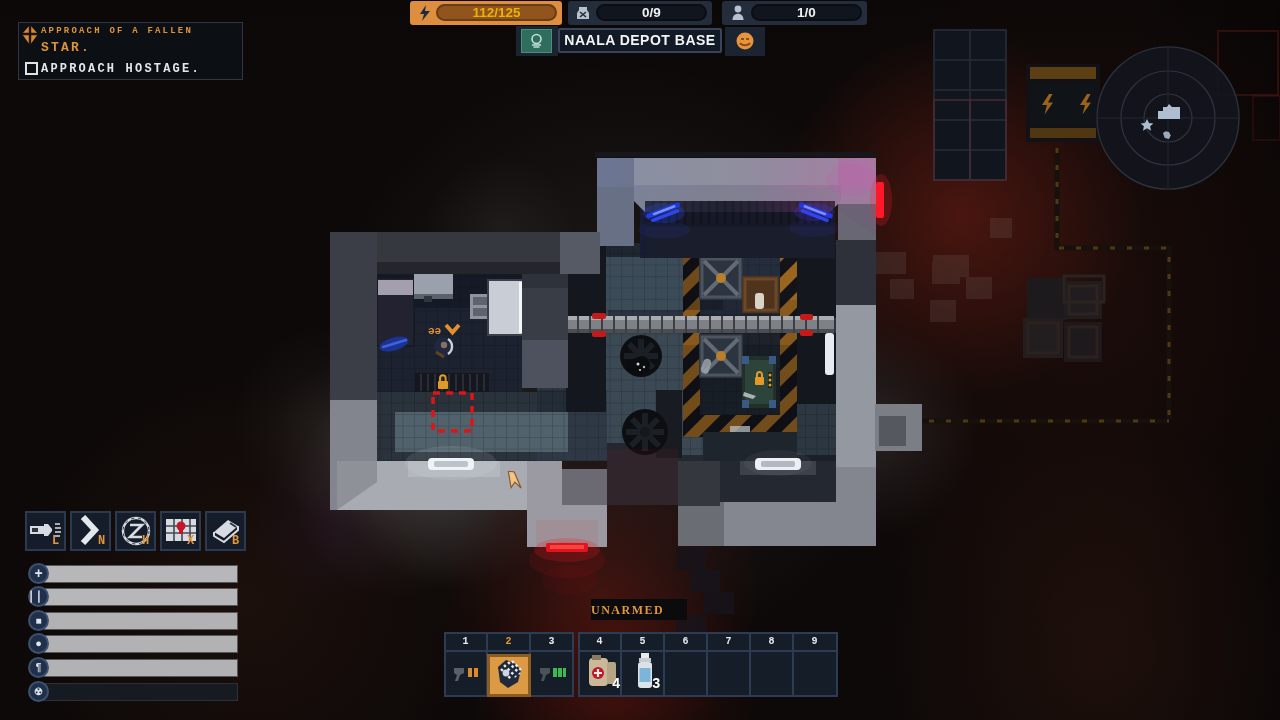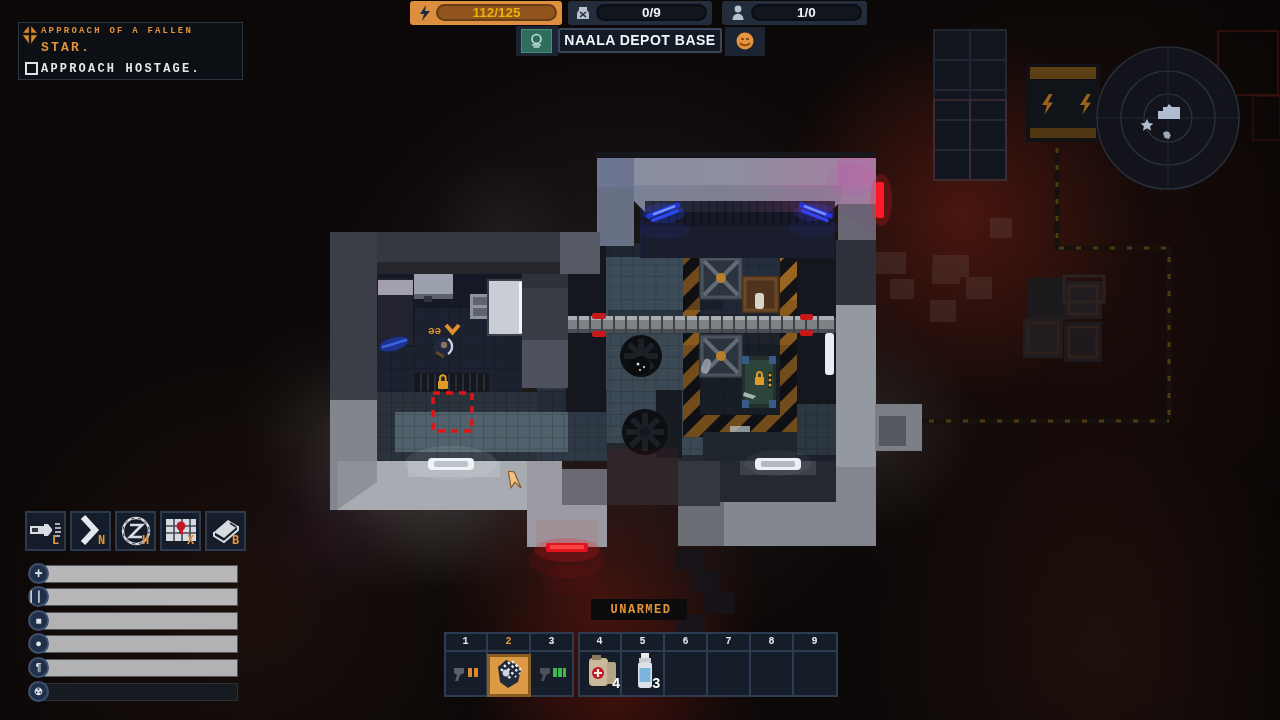--- a/index.html
+++ b/index.html
@@ -508,21 +508,21 @@
 <div class="abs" style="left:44px;top:635px;width:194px;height:18px;background:#b2b2b4;border:1px solid #55565a;box-sizing:border-box;"></div>
 <div class="abs" style="left:28px;top:633px;width:21px;height:21px;border-radius:50%;background:#20304a;border:2px solid #3c5070;box-sizing:border-box;color:#dfe5ec;text-align:center;font:bold 11px/17px 'Liberation Sans',sans-serif;">●</div>
 
 <div class="abs" style="left:44px;top:659px;width:194px;height:18px;background:#b2b2b4;border:1px solid #55565a;box-sizing:border-box;"></div>
 <div class="abs" style="left:28px;top:657px;width:21px;height:21px;border-radius:50%;background:#20304a;border:2px solid #3c5070;box-sizing:border-box;color:#dfe5ec;text-align:center;font:bold 10px/17px 'Liberation Sans',sans-serif;">¶</div>
 
 <div class="abs" style="left:44px;top:683px;width:194px;height:18px;background:#161b22;border:1px solid #2c3038;box-sizing:border-box;"></div>
 <div class="abs" style="left:28px;top:681px;width:21px;height:21px;border-radius:50%;background:#20304a;border:2px solid #3c5070;box-sizing:border-box;color:#dfe5ec;text-align:center;font:bold 10px/17px 'Liberation Sans',sans-serif;">☢</div>
 
 <div class="abs" style="left:591px;top:599px;width:96px;height:21px;background:#0b0b0e;"></div>
-<div class="abs px" style="left:591px;top:603px;width:100px;text-align:center;font-size:12px;letter-spacing:1.5px;color:#e2953a;">UNARMED</div>
+<div class="abs px" style="left:591px;top:603px;width:100px;font-size:12px;letter-spacing:1.5px;color:#e2953a;font-family:Liberation Serif, serif;">UNARMED</div>
 
 <div class="abs" style="left:444px;top:632px;width:130px;height:65px;background:#151d29;border:2px solid #2d3c52;box-sizing:border-box;"></div>
 
 <div class="abs" style="left:578px;top:632px;width:260px;height:65px;background:#151d29;border:2px solid #2d3c52;box-sizing:border-box;"></div>
 
 <svg class="abs" style="left:444px;top:632px" width="394" height="65" viewBox="0 0 394 65">
   <g stroke="#2d3c52" stroke-width="2">
     <path d="M43 0v65M86 0v65M177 0v65M220 0v65M263 0v65M306 0v65M349 0v65"></path>
     <path d="M0 19h130M134 19h260"></path>
   </g>

